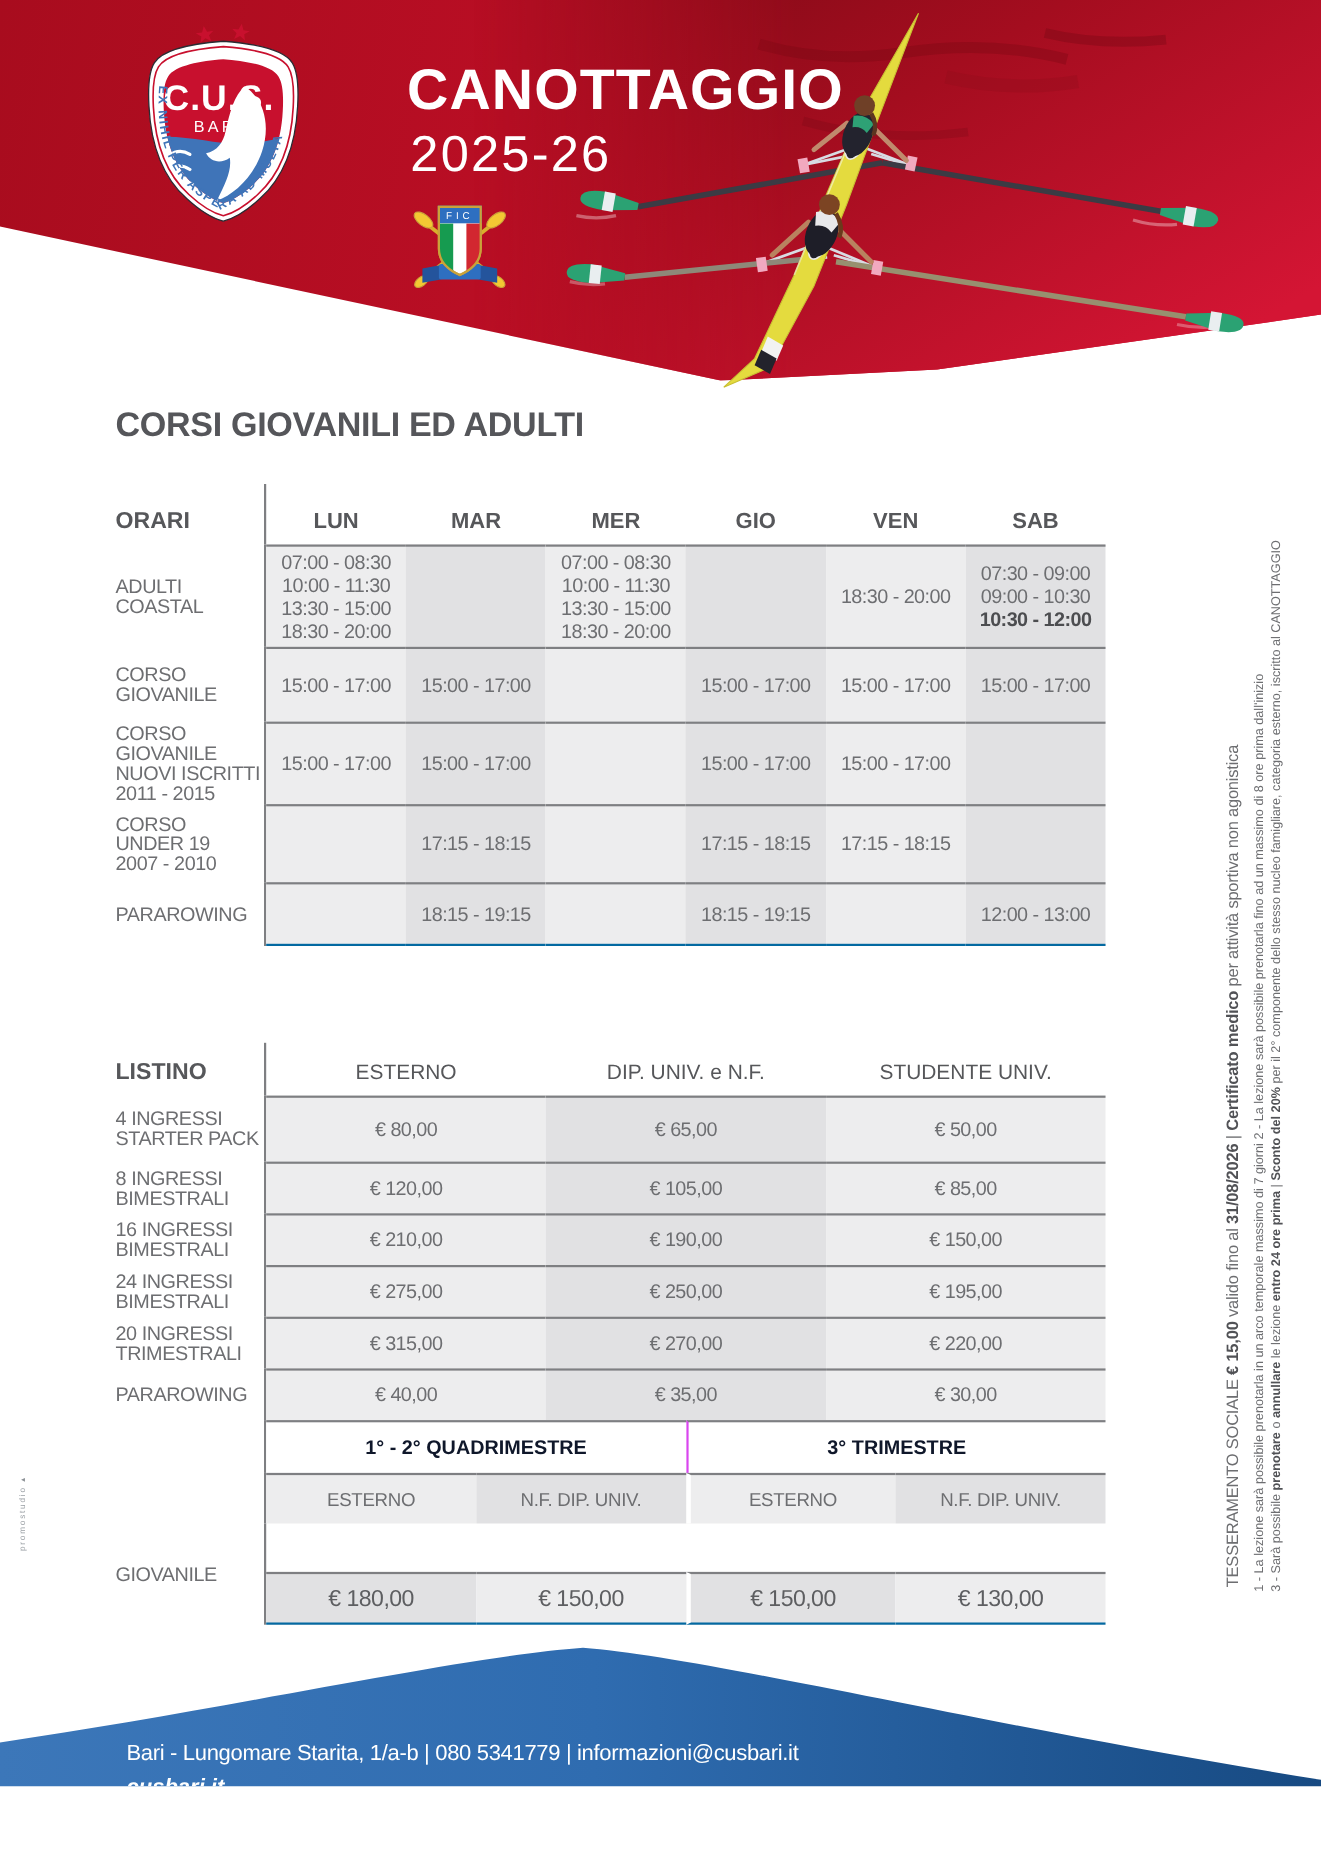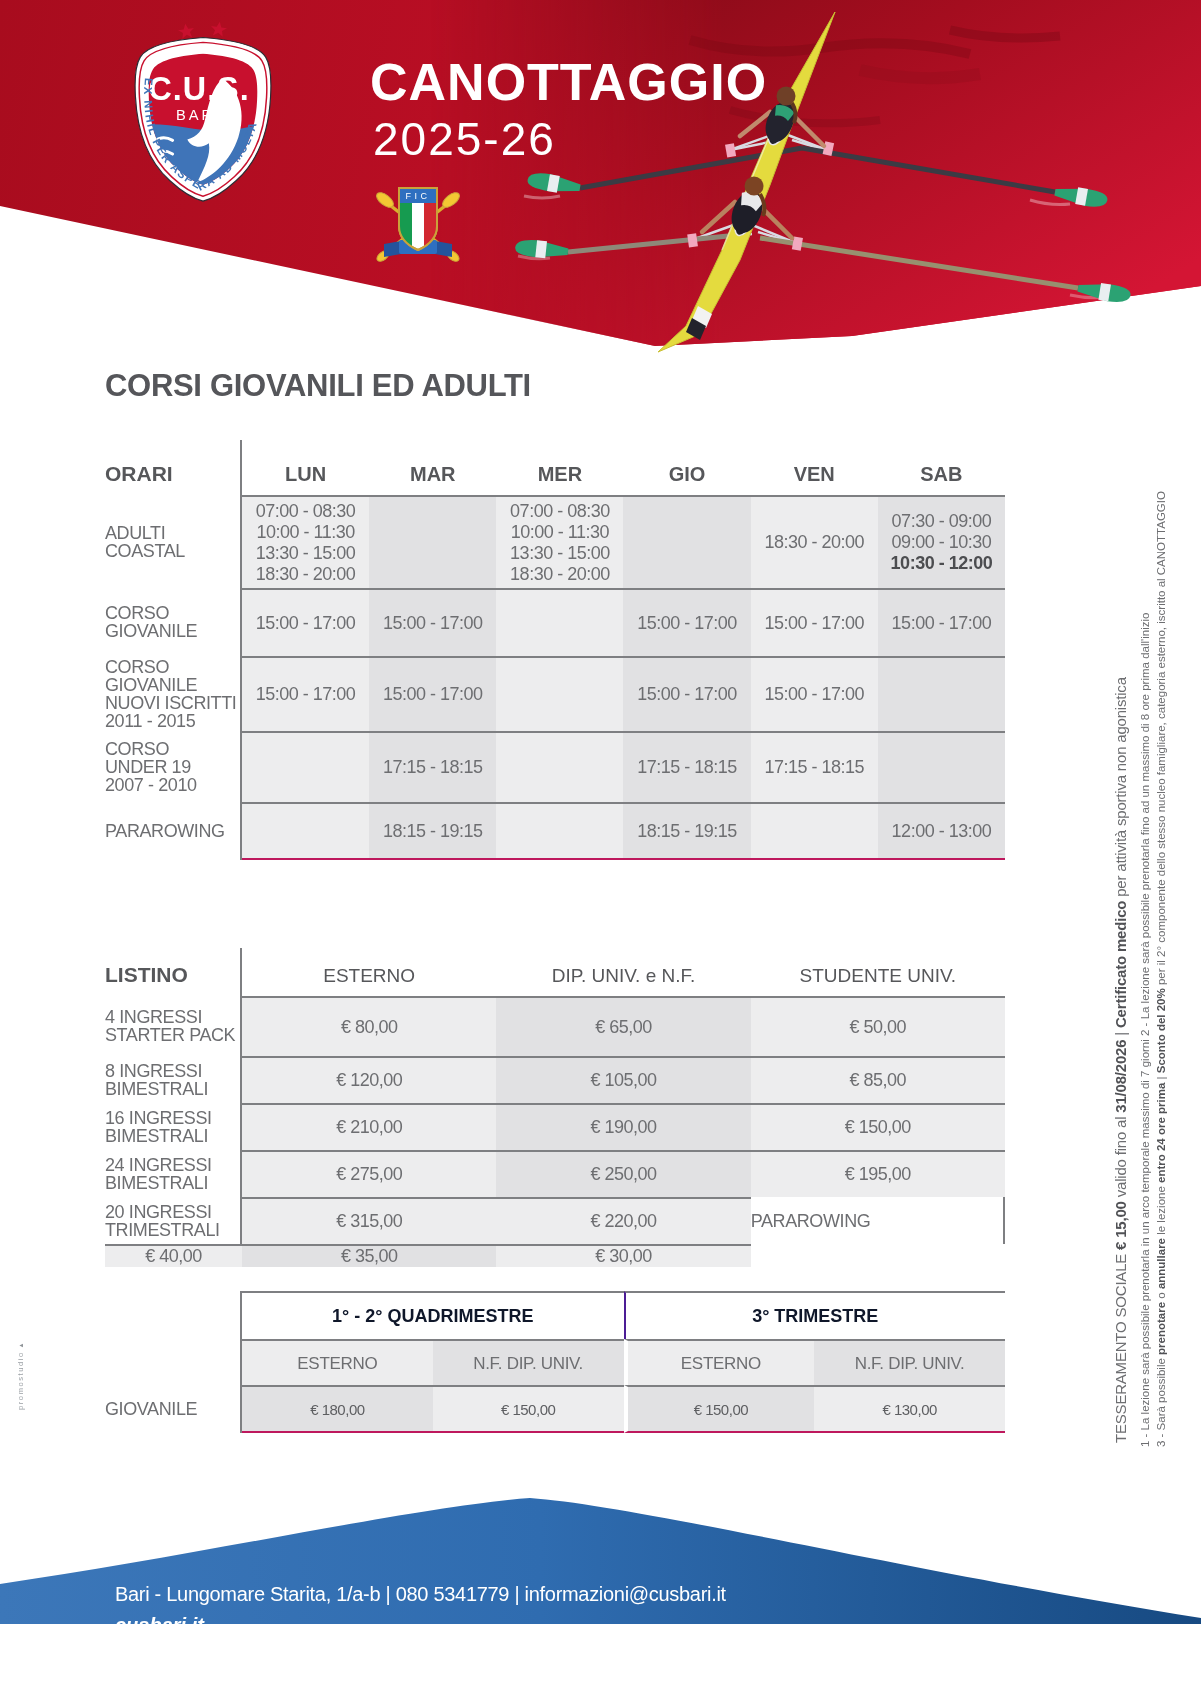--- a/index.html
+++ b/index.html
@@ -29,29 +29,29 @@
   .t-hdr { display:flex; align-items:flex-end; justify-content:center; padding-bottom:9px; font-size:20px; font-weight:bold; color:#56575a; min-height:55px; }
   .t-hdr.corner { justify-content:flex-start; border-right:2px solid #7e7f82; font-size:21px; }
   .listino .t-hdr { min-height:48px; }
   .listino .t-hdr.colhead { font-weight:normal; font-size:19px; }
 
   .t-lbl { display:flex; align-items:center; border-right:2px solid #7e7f82; font-size:18px; line-height:18px; color:#6d6e71; white-space:pre-line; letter-spacing:-0.4px; padding-right:2px; }
   .t-cell { display:flex; flex-direction:column; align-items:center; justify-content:center; text-align:center; border-top:2px solid #7e7f82; font-size:18px; letter-spacing:-0.5px; color:#6d6e71; line-height:21px; white-space:pre-line; }
   .t-cell strong { display:block; font-weight:bold; color:#4c4d50; }
   .col-light { background:#ededee; }
   .col-dark  { background:#e1e1e3; }
-  .bb { border-bottom:2px solid #be185d; }
+  .bb { border-bottom:2px solid #0369a1; }
   .rh1 { min-height:93px; } .rh2 { min-height:68px; } .rh3 { min-height:75px; } .rh4 { min-height:71px; } .rh5 { min-height:58px; }
   .lr1 { min-height:60px; } .lr { min-height:47px; }
 
   .period { grid-column:span 2; display:flex; align-items:center; justify-content:center; background:#fff; border-top:2px solid #7e7f82; font-weight:bold; font-size:18px; color:#0f172a; min-height:48px; }
-  .period.right { border-left:2px solid #4c1d95; }
+  .period.right { border-left:2px solid #d946ef; }
   .spacer { border-right:2px solid #7e7f82; }
   .sub { font-size:17px; letter-spacing:-0.3px; min-height:46px; }
-  .gval { font-size:15px; min-height:48px; color:#5d5e61; }
+  .gval { font-size:21px; min-height:48px; color:#5d5e61;margin-top:44px; }
   .gap { border-left:4px solid #fff; }
   .glbl { min-height:48px; }
 
   
   .vnote { position:absolute; transform:rotate(-90deg); transform-origin:0 0; white-space:nowrap; color:#6d6e71; }
   .vnote b { color:#515256; }
   .n1 { left:1112px; top:1443px; font-size:15px; letter-spacing:-0.2px; }
   .n2 { left:1139px; top:1447px; font-size:11.5px; }
   .n3 { left:1155px; top:1447px; font-size:11.5px; }
   .credit { position:absolute; left:16px; top:1410px; transform:rotate(-90deg); transform-origin:0 0; font-size:7.5px; letter-spacing:1.6px; color:#9ba0a5; white-space:nowrap; }
@@ -327,20 +327,21 @@
 
     <div class="t-lbl lr">24 INGRESSI
 BIMESTRALI</div>
     <div class="t-cell col-light">€ 275,00</div>
     <div class="t-cell col-dark">€ 250,00</div>
     <div class="t-cell col-light">€ 195,00</div>
 
     <div class="t-lbl lr">20 INGRESSI
 TRIMESTRALI</div>
     <div class="t-cell col-light">€ 315,00</div>
+    <div class="t-cell col-dark">€ 270,00</div>
     <div class="t-cell col-light">€ 220,00</div>
 
     <div class="t-lbl lr">PARAROWING</div>
     <div class="t-cell col-light">€ 40,00</div>
     <div class="t-cell col-dark">€ 35,00</div>
     <div class="t-cell col-light">€ 30,00</div>
   </section>
 
   <section class="grid giov">
     <div class="spacer"></div>

